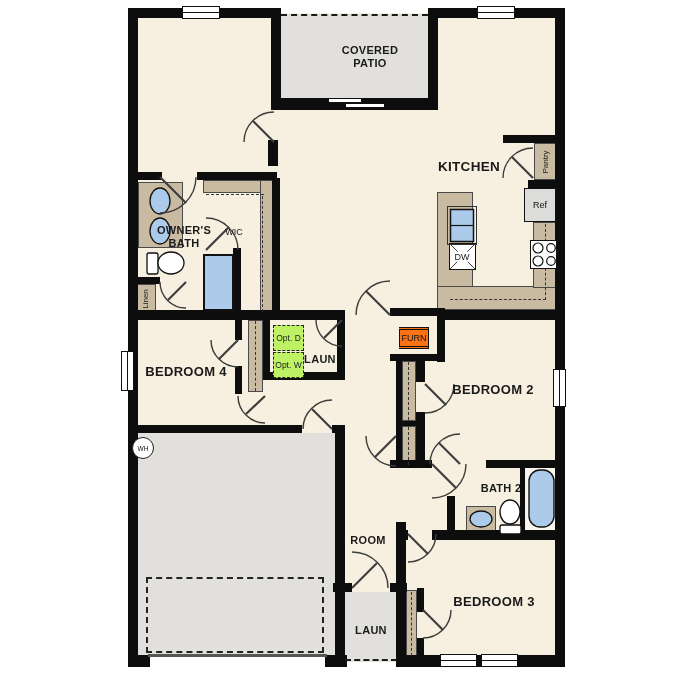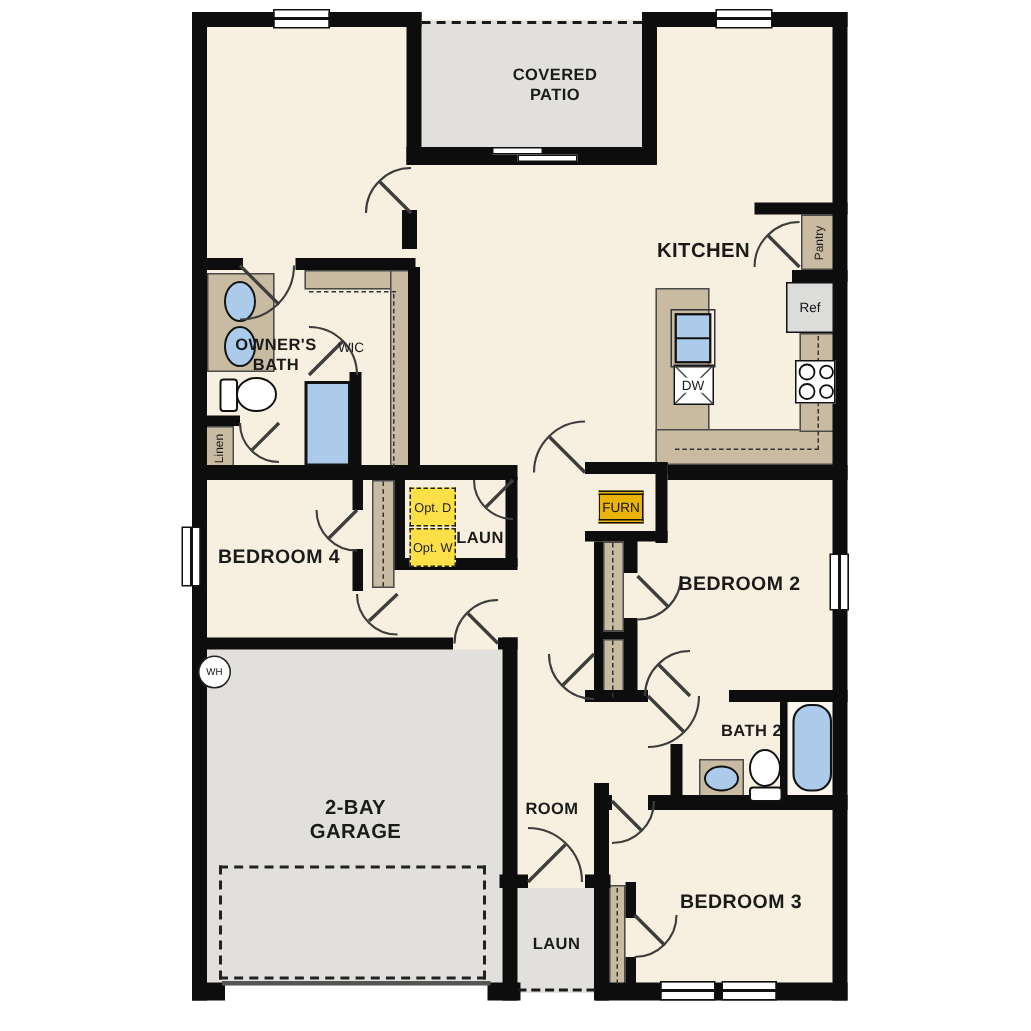--- a/index.html
+++ b/index.html
@@ -12,27 +12,27 @@
   .w{background:var(--wall,#0d0d0d);}
   .win-h{background:linear-gradient(#fff 42%,#111 42%,#111 58%,#fff 58%);
          border:1.5px solid #111;box-sizing:border-box;}
   .win-v{background:linear-gradient(90deg,#fff 42%,#111 42%,#111 58%,#fff 58%);
          border:1.5px solid #111;box-sizing:border-box;}
   .slider{background:#fff;border:1px solid #111;box-sizing:border-box;}
   .dash-h{border-top:2px dashed #1a1a1a;height:0;}
   .dash-th{border-top:1.3px dashed #333;height:0;}
   .dash-tv{border-left:1.3px dashed #333;width:0;}
   .dash-rect{border:2px dashed #222;box-sizing:border-box;}
-  .optbox{background:#fde047;border:1.5px dashed #222;box-sizing:border-box;
+  .optbox{background:#bef264;border:1.5px dashed #222;box-sizing:border-box;
           display:flex;align-items:center;justify-content:center;text-align:center;
           font-size:8.5px;line-height:1.05;color:#222;}
   .appl{background:#dcdcda;border:1.3px solid #111;box-sizing:border-box;
         display:flex;align-items:center;justify-content:center;font-size:9px;color:#111;}
   .whitebox{background:#fff;border:1.3px solid #111;box-sizing:border-box;}
-  .furn{background:#eab308;border-left:1.3px solid #111;border-right:1.3px solid #111;
+  .furn{background:#f97316;border-left:1.3px solid #111;border-right:1.3px solid #111;
         border-top:3px double #111;border-bottom:3px double #111;box-sizing:border-box;
         display:flex;align-items:center;justify-content:center;font-size:9px;color:#111;}
   .lbl{position:absolute;transform:translate(-50%,-50%);text-align:center;
        font-weight:bold;font-size:13.5px;line-height:1.15;letter-spacing:.3px;white-space:pre-line;}
   .lbl-m{font-size:11px;}
   .lbl-s{font-weight:normal;font-size:9px;letter-spacing:0;}
   .vert{writing-mode:vertical-rl;transform:translate(-50%,-50%) rotate(180deg);}
   .wh-circ{background:#fff;border:1.6px solid #222;border-radius:50%;
            display:flex;align-items:center;justify-content:center;font-size:6.5px;color:#111;}
   svg.layer{position:absolute;left:0;top:0;width:687px;height:687px;pointer-events:none;}
@@ -228,20 +228,19 @@
 
   <div class="lbl lbl-m" style="left:356px;top:57px;width:72px;margin-left:14px;">COVERED PATIO</div>
   <div class="lbl" style="left:469px;top:167px;white-space:nowrap;">KITCHEN</div>
   <div class="lbl lbl-m" style="left:184px;top:237px;width:70px;">OWNER'S BATH</div>
   <div class="lbl lbl-s" style="left:234px;top:232px;">WIC</div>
   <div class="lbl lbl-s vert" style="left:546px;top:162px;font-size:8px;">Pantry</div>
   <div class="lbl lbl-s vert" style="left:146px;top:299px;font-size:8px;">Linen</div>
   <div class="lbl" style="left:186px;top:372px;font-size:13px;white-space:nowrap;">BEDROOM 4</div>
   <div class="lbl lbl-m" style="left:320px;top:359px;">LAUN</div>
   <div class="lbl" style="left:493px;top:390px;font-size:13px;white-space:nowrap;">BEDROOM 2</div>
-  <div class="lbl" style="left:237px;top:546px;width:95px;">2-BAY GARAGE</div>
   <div class="lbl lbl-m" style="left:368px;top:540px;">ROOM</div>
   <div class="lbl lbl-m" style="left:501px;top:488px;width:42px;text-align:center;">BATH 2</div>
   <div class="lbl" style="left:494px;top:602px;font-size:13px;white-space:nowrap;">BEDROOM 3</div>
   <div class="lbl lbl-m" style="left:371px;top:630px;">LAUN</div>
   <div class="lbl lbl-s" style="left:462px;top:257px;background:#fff;padding:0 1px;">DW</div>
 
 </div>
 
 </body></html>

